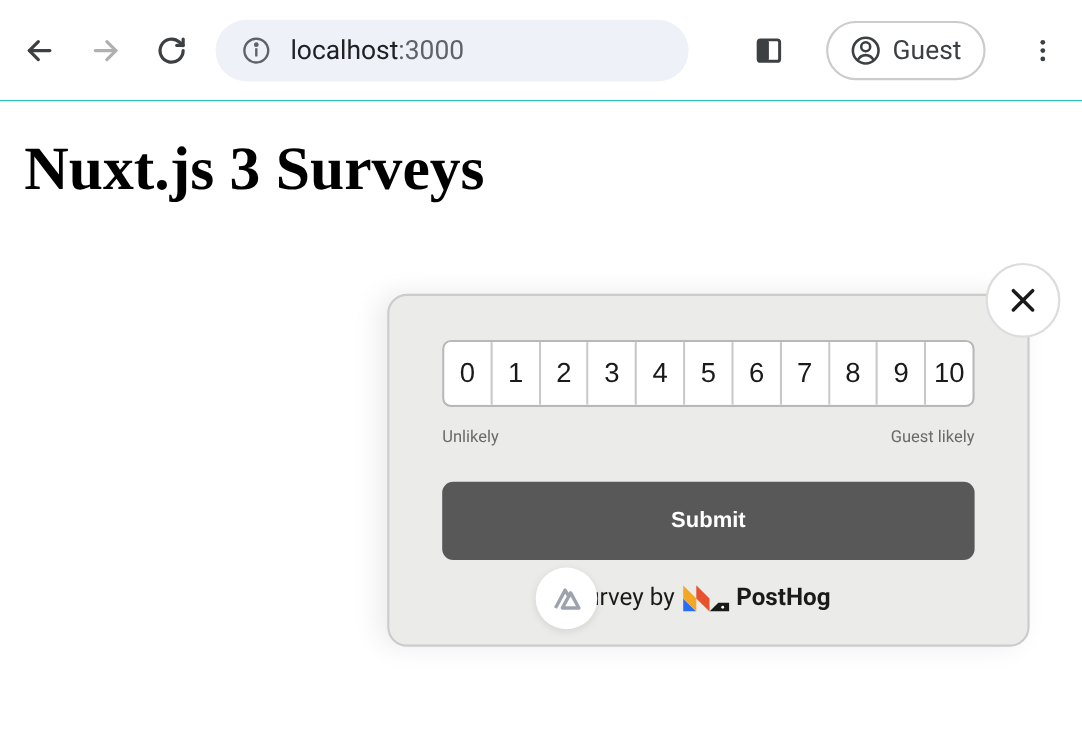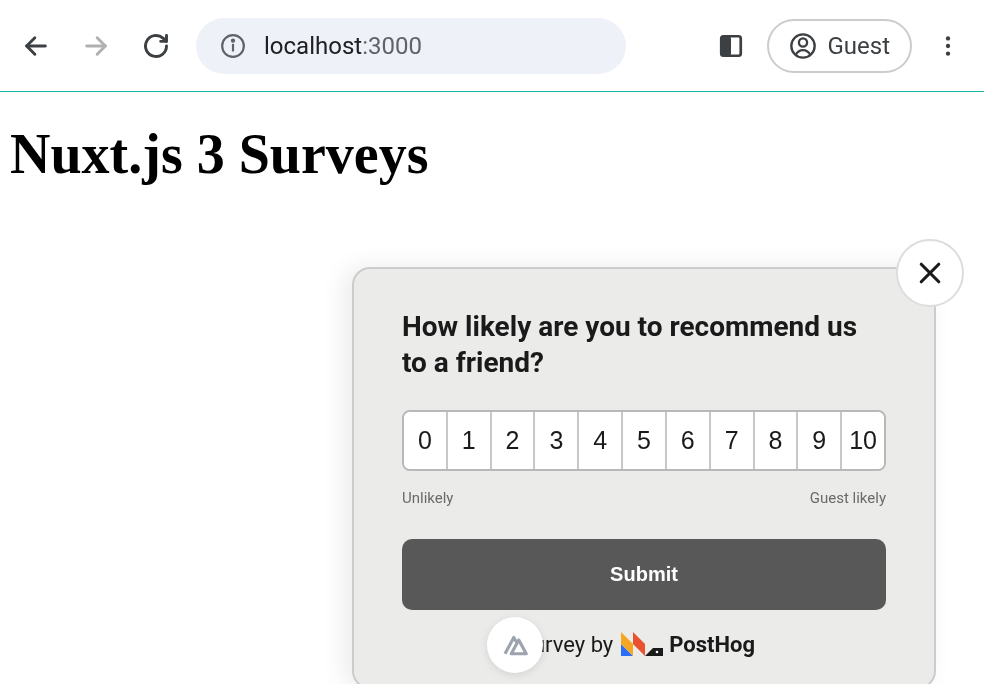--- a/index.html
+++ b/index.html
@@ -51,40 +51,40 @@
     .url-text {
       font-size: 24px;
       color: #202124;
     }
     .url-text .port {
       color: #5f6368;
     }
     .right-controls {
       display: flex;
       align-items: center;
-      gap: 20px;
+      gap: 36px;
       margin-left: auto;
       text-align: right;
     }
     .guest-badge {
       display: flex;
       align-items: center;
       gap: 10px;
       border: 2px solid #ccc;
       border-radius: 28px;
       padding: 10px 20px;
       height: 54px;
     }
     .guest-text {
       font-size: 24px;
       color: #3c4043;
       font-weight: 400;
     }
     .page-content {
-      padding: 30px 10px;
+      padding: 30px 22px;
       position: relative;
     }
     .page-title {
       font-size: 56px;
       font-weight: 700;
       font-family: Georgia, "Times New Roman", serif;
       color: #000;
     }
     .survey-card {
       position: absolute;
@@ -254,21 +254,20 @@
 <div class="page-content">
   <h1 class="page-title">Nuxt.js 3 Surveys</h1>
 
   <div class="survey-card">
     <button class="close-btn">
       <svg width="30" height="30" viewBox="0 0 24 24" fill="none" stroke="#1a1a1a" stroke-width="2.5" stroke-linecap="round">
           <line x1="5" y1="5" x2="19" y2="19"></line>
           <line x1="19" y1="5" x2="5" y2="19"></line>
         </svg>
     </button>
-    <div class="survey-question">How likely are you to recommend us to a friend?</div>
     <div class="rating-row">
       <button class="rating-btn">0</button>
       <button class="rating-btn">1</button>
       <button class="rating-btn">2</button>
       <button class="rating-btn">3</button>
       <button class="rating-btn">4</button>
       <button class="rating-btn">5</button>
       <button class="rating-btn">6</button>
       <button class="rating-btn">7</button>
       <button class="rating-btn">8</button>

